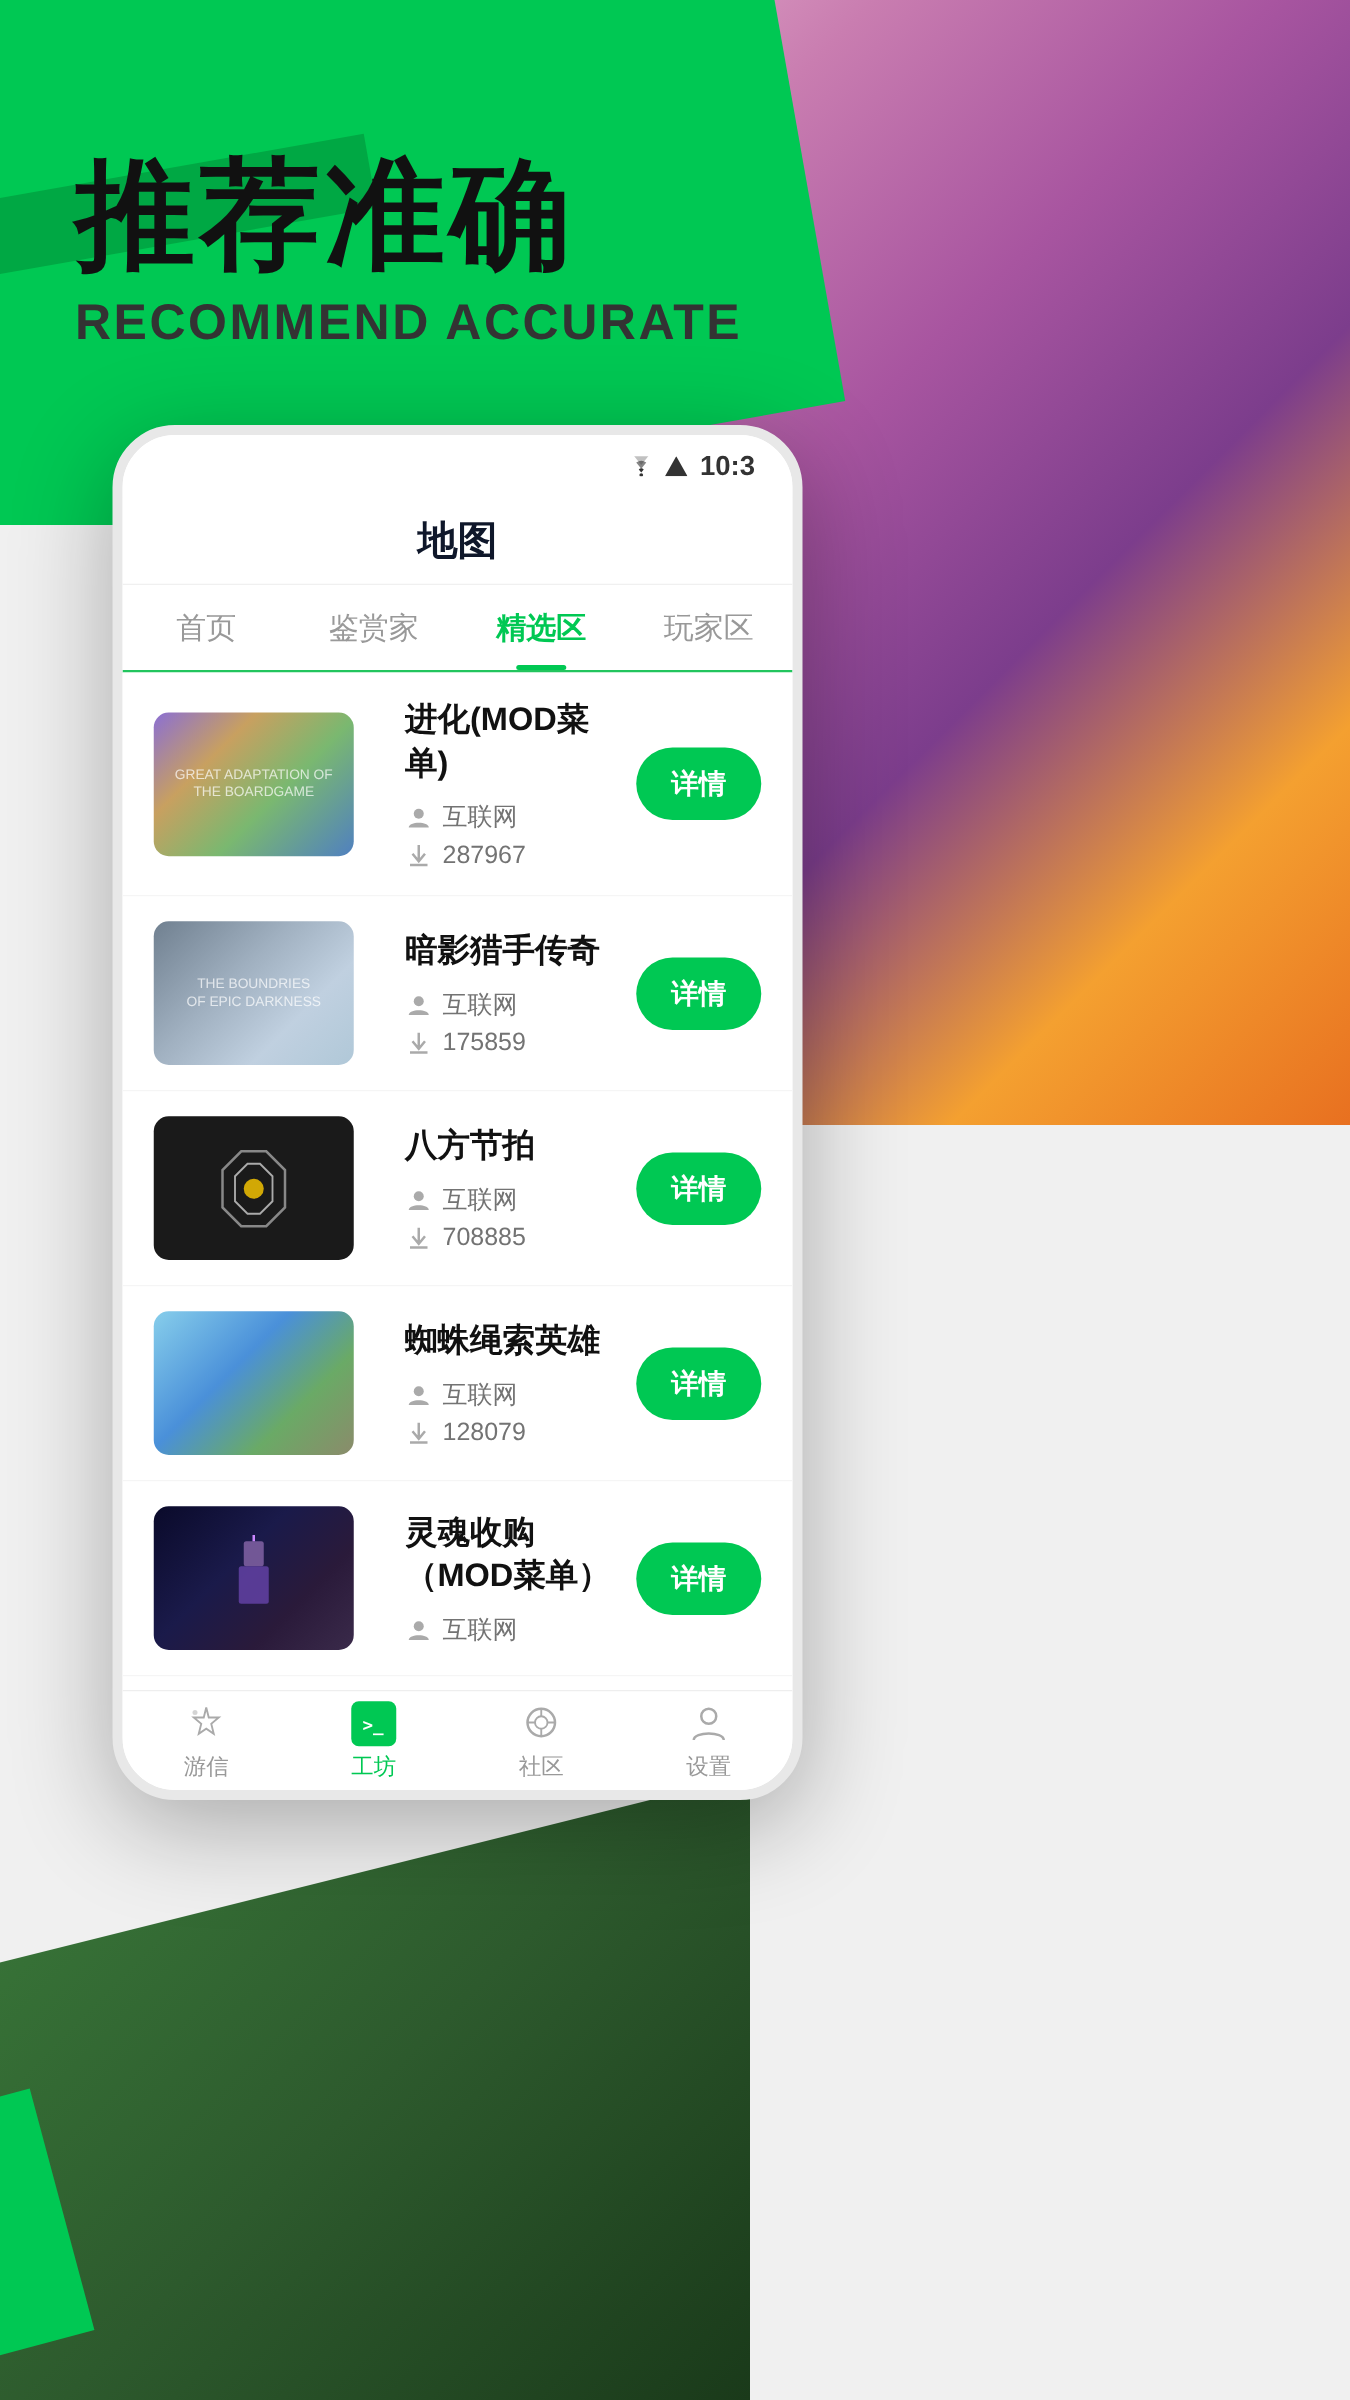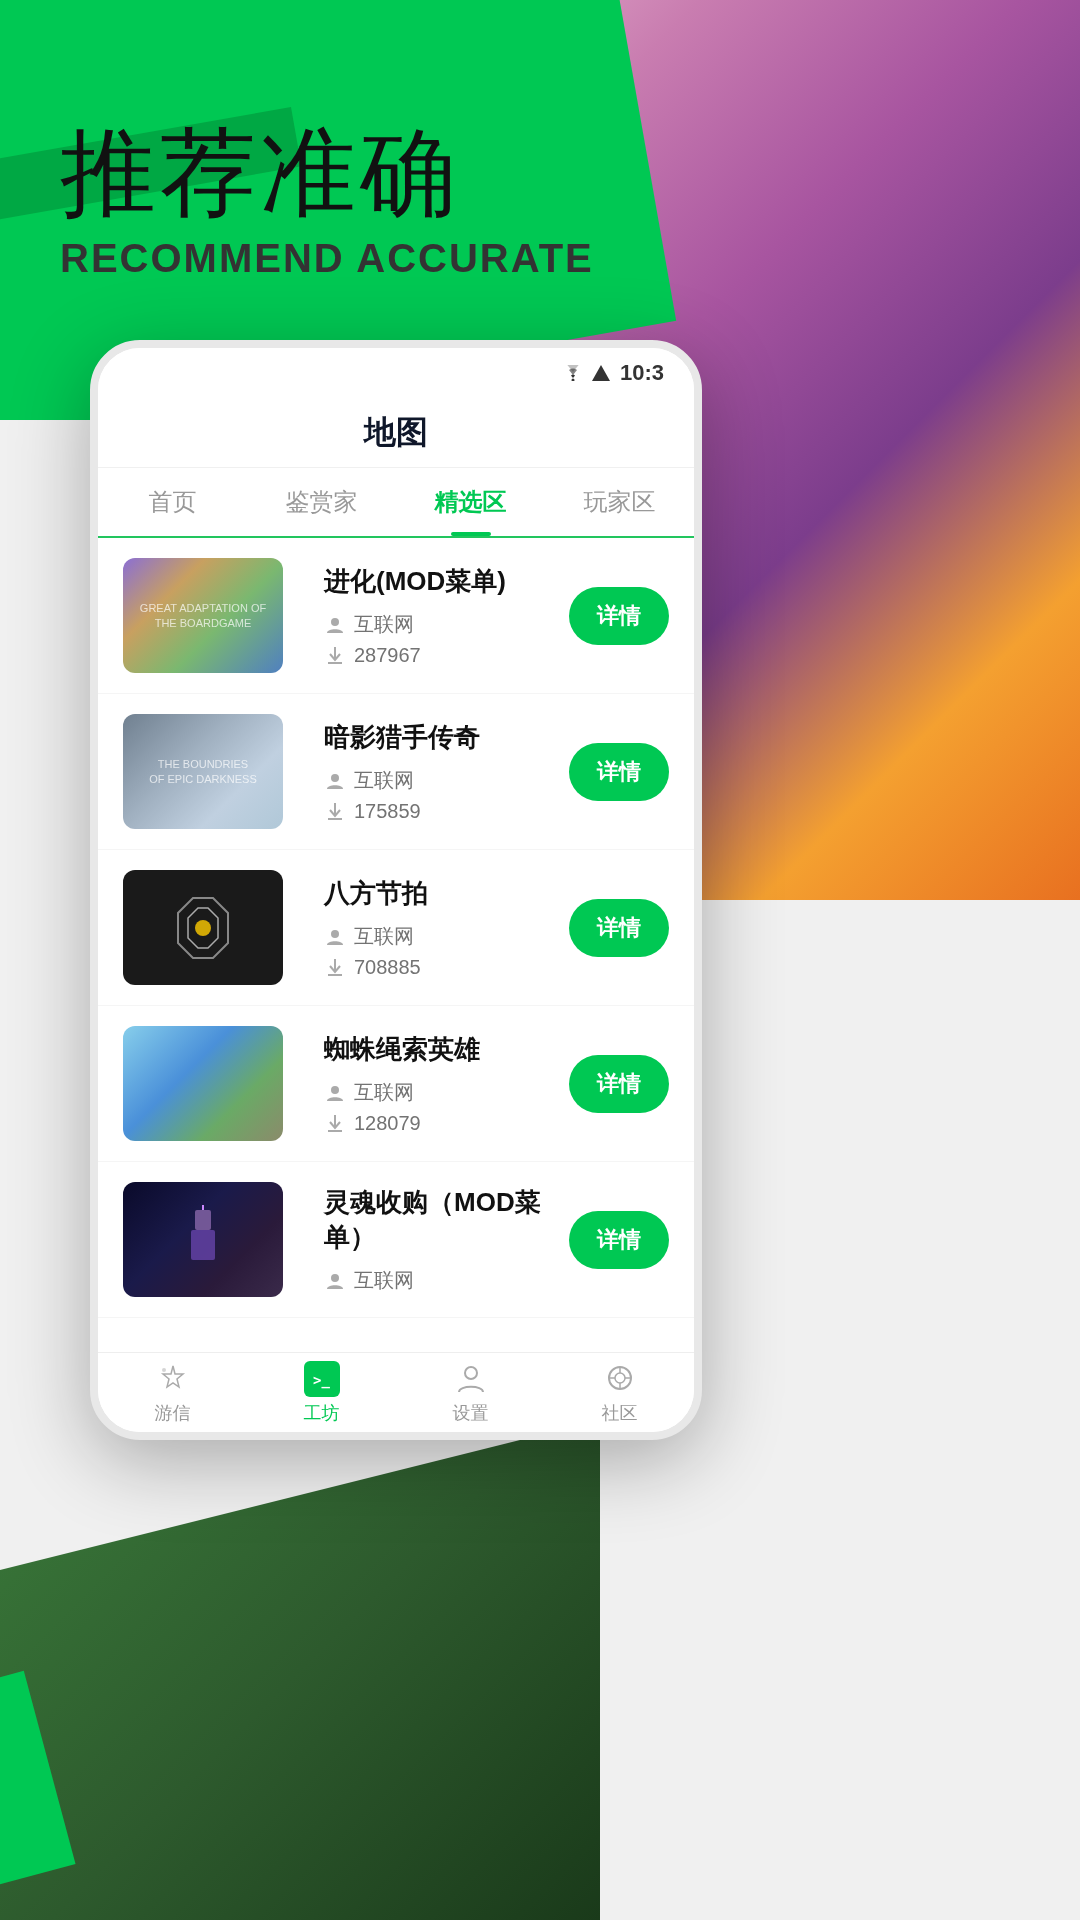--- a/index.html
+++ b/index.html
@@ -66,39 +66,39 @@
 
     
     .hero-text {
       position: absolute;
       top: 120px;
       left: 60px;
       z-index: 10;
     }
     .hero-chinese {
       font-size: 96px;
-      font-weight: 400;
+      font-weight: 700;
       color: #111;
       line-height: 1.1;
       letter-spacing: 4px;
     }
     .hero-english {
       font-size: 40px;
       font-weight: 600;
       color: #333;
       letter-spacing: 2px;
       margin-top: 10px;
     }
 
     
     .phone-mockup {
       position: absolute;
       top: 340px;
       left: 90px;
-      width: 612px;
+      width: 552px;
       height: 1100px;
       background: #fff;
       border-radius: 50px;
       box-shadow: 0 20px 80px rgba(0,0,0,0.3);
       overflow: hidden;
       border: 8px solid #e8e8e8;
     }
 
     
     .status-bar {
@@ -543,36 +543,36 @@
         <svg width="32" height="28" viewBox="0 0 32 28">
           <rect x="2" y="2" width="28" height="24" rx="4" fill="#00c853"></rect>
           <text x="7" y="20" font-family="monospace" font-size="14" font-weight="700" fill="white">&gt;_</text>
         </svg>
       </div>
       <span class="nav-label" style="color:#00c853">工坊</span>
     </div>
     <div class="nav-item">
       <div class="nav-icon">
 
-        <svg width="28" height="30" viewBox="0 0 28 30">
-          <circle cx="14" cy="9" r="6" fill="none" stroke="#aaa" stroke-width="2"></circle>
-          <path d="M2 28c0-7 24-7 24 0" fill="none" stroke="#aaa" stroke-width="2"></path>
-        </svg>
-      </div>
-      <span class="nav-label">设置</span>
-    </div>
-    <div class="nav-item">
-      <div class="nav-icon">
-
         <svg width="30" height="30" viewBox="0 0 30 30">
           <circle cx="15" cy="14" r="11" fill="none" stroke="#aaa" stroke-width="2"></circle>
           <circle cx="15" cy="14" r="5" fill="none" stroke="#aaa" stroke-width="1.5"></circle>
           <line x1="15" y1="3" x2="15" y2="9" stroke="#aaa" stroke-width="1.5"></line>
           <line x1="15" y1="19" x2="15" y2="25" stroke="#aaa" stroke-width="1.5"></line>
           <line x1="4" y1="14" x2="10" y2="14" stroke="#aaa" stroke-width="1.5"></line>
           <line x1="20" y1="14" x2="26" y2="14" stroke="#aaa" stroke-width="1.5"></line>
         </svg>
       </div>
       <span class="nav-label">社区</span>
     </div>
+    <div class="nav-item">
+      <div class="nav-icon">
+
+        <svg width="28" height="30" viewBox="0 0 28 30">
+          <circle cx="14" cy="9" r="6" fill="none" stroke="#aaa" stroke-width="2"></circle>
+          <path d="M2 28c0-7 24-7 24 0" fill="none" stroke="#aaa" stroke-width="2"></path>
+        </svg>
+      </div>
+      <span class="nav-label">设置</span>
+    </div>
   </div>
 
 </div>
 
 </body></html>

